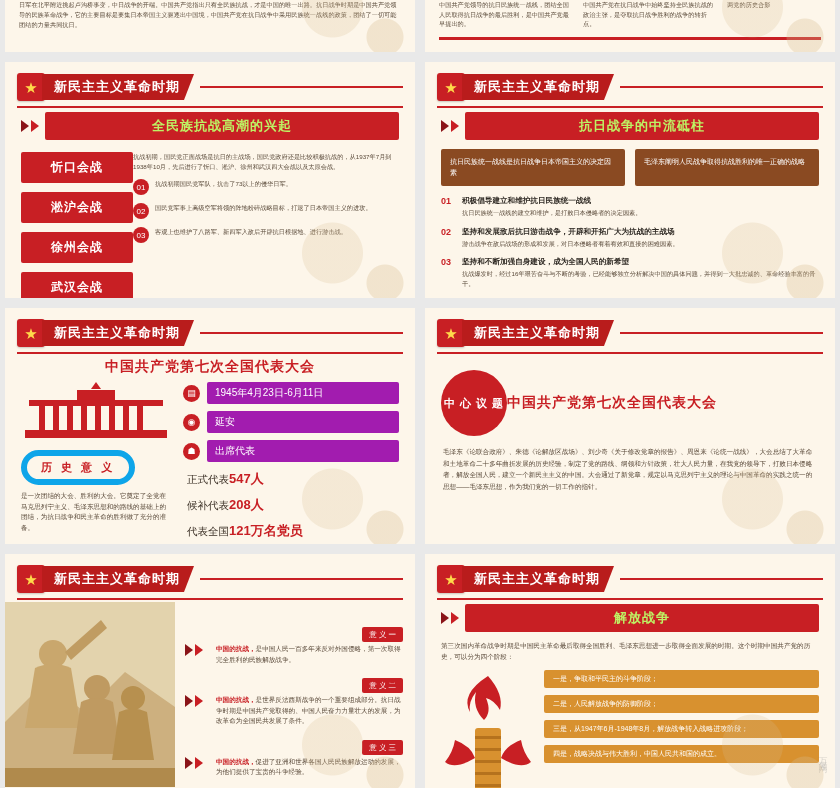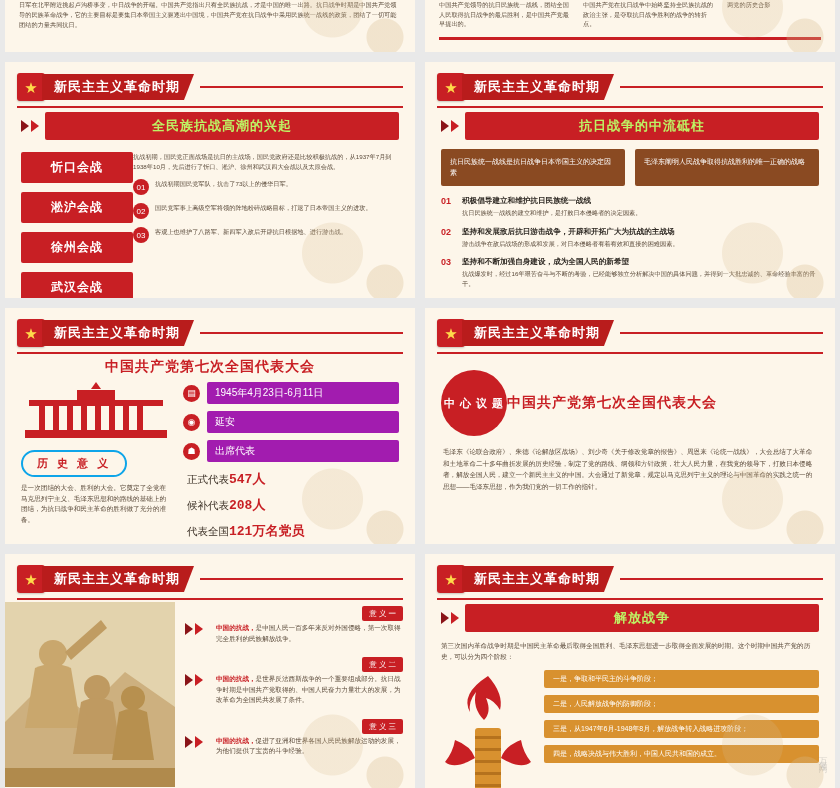--- a/index.html
+++ b/index.html
@@ -103,31 +103,31 @@
   }
   .itemrow{display:flex;gap:7px;align-items:flex-start;margin-bottom:9px;}
   .itemnum{color:#c81f24;font-size:9px;font-weight:bold;flex:none;width:14px;}
   .itemtitle{font-size:7.6px;font-weight:bold;color:#2f2a24;margin-bottom:2px;}
 
   
   .s4title{text-align:center;color:#c81f24;font-size:14px;font-weight:bold;margin:10px 0 6px;letter-spacing:1px;}
   .s4body{display:flex;gap:12px;padding:0 16px;}
   .bldg{width:150px;}
   .circleTag{
-    display:inline-block;border:2px solid #0ea5e9;color:#c81f24;border-radius:18px;
+    display:inline-block;border:6px solid #0ea5e9;color:#c81f24;border-radius:18px;
     font-size:11px;font-weight:bold;padding:4px 14px;letter-spacing:3px;margin:6px 0 6px;
   }
   .infoRow{display:flex;align-items:center;gap:7px;margin-bottom:7px;}
   .icoCircle{
     width:17px;height:17px;border-radius:50%;background:#c81f24;color:#fff;font-size:9px;
     display:flex;align-items:center;justify-content:center;flex:none;
   }
   .infoBar{flex:1;background:#a21caf;color:#fff;font-size:10px;padding:4px 8px;border-radius:2px;}
   .statline{font-size:10.5px;color:#3a2f25;margin:8px 0 0 4px;}
-  .statline b{color:#c81f24;font-size:13px;font-family:Liberation Mono, monospace;}
+  .statline b{color:#c81f24;font-size:13px;}
 
   
   .centerTag{
     width:66px;height:66px;border-radius:50%;background:#c81f24;color:#fff;
     display:flex;align-items:center;justify-content:center;text-align:center;
     font-size:11px;font-weight:bold;line-height:1.3;letter-spacing:1px;flex:none;
   }
 
   
   .statue{
@@ -321,21 +321,21 @@
     <div class="tiny2" style="margin:10px 18px 0;line-height:1.75;">毛泽东《论联合政府》、朱德《论解放区战场》、刘少奇《关于修改党章的报告》、周恩来《论统一战线》，大会总结了大革命和土地革命二十多年曲折发展的历史经验，制定了党的路线、纲领和方针政策，壮大人民力量，在我党的领导下，打败日本侵略者，解放全国人民，建立一个新民主主义的中国。大会通过了新党章，规定以马克思列宁主义的理论与中国革命的实践之统一的思想——毛泽东思想，作为我们党的一切工作的指针。</div>
   </div>
 
   <div class="slide">
     <div class="hdr">
       <div class="emb">★</div>
       <div class="ttl">新民主主义革命时期</div>
       <div class="rule"></div>
       <div class="rule2"></div>
     </div>
-    <div style="display:flex;gap:10px;margin-top:8px;">
+    <div style="display:flex;gap:10px;margin-top:8px;align-items:flex-end;">
       <div class="statue">
         <svg width="170" height="185" viewBox="0 0 170 185">
           <rect width="170" height="185" fill="#e3d3ad"></rect>
           <path d="M0 120 L40 80 L80 110 L120 70 L170 105 L170 185 L0 185Z" fill="#cdb07f"></path>
           <circle cx="48" cy="52" r="14" fill="#c9a76d"></circle>
           <path d="M30 66 q18 -8 36 0 l10 60 h-56z" fill="#c9a76d"></path>
           <path d="M60 50 L96 18 L102 26 L66 58z" fill="#c09c62"></path>
           <circle cx="92" cy="86" r="13" fill="#bf9a61"></circle>
           <path d="M76 100 q16 -8 32 0 l8 52 h-48z" fill="#bf9a61"></path>
           <circle cx="128" cy="96" r="12" fill="#b7904f"></circle>

